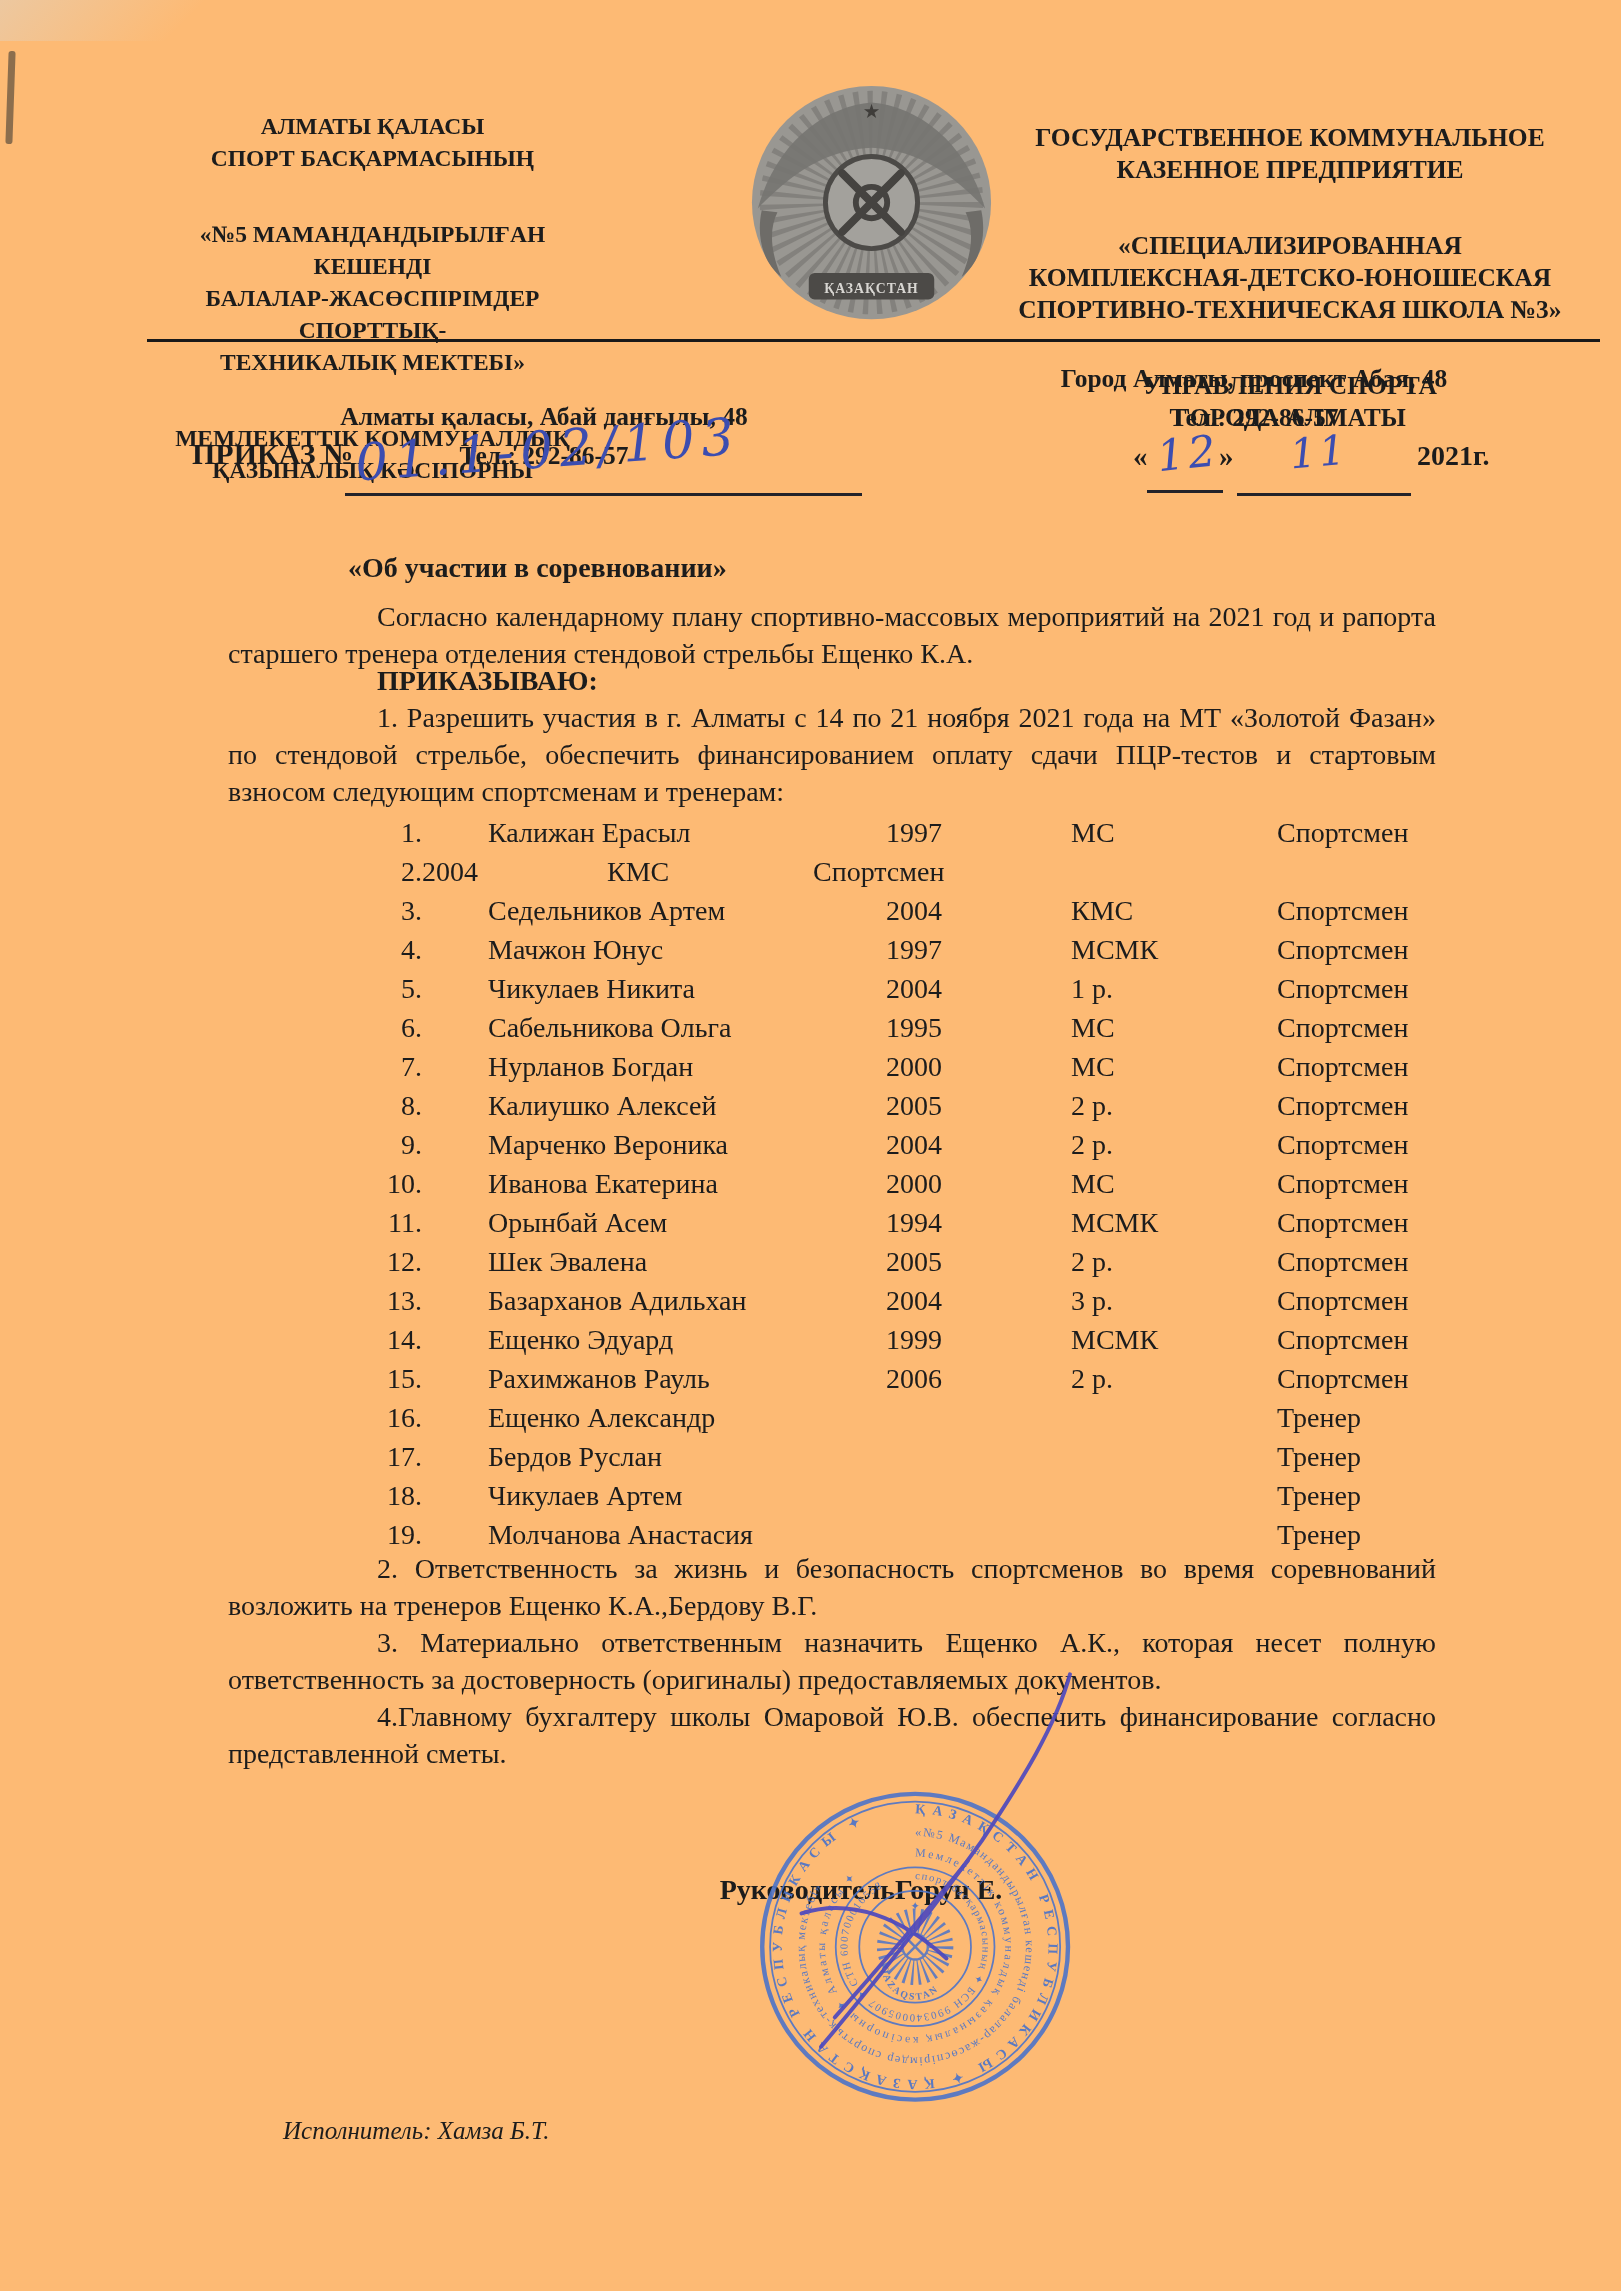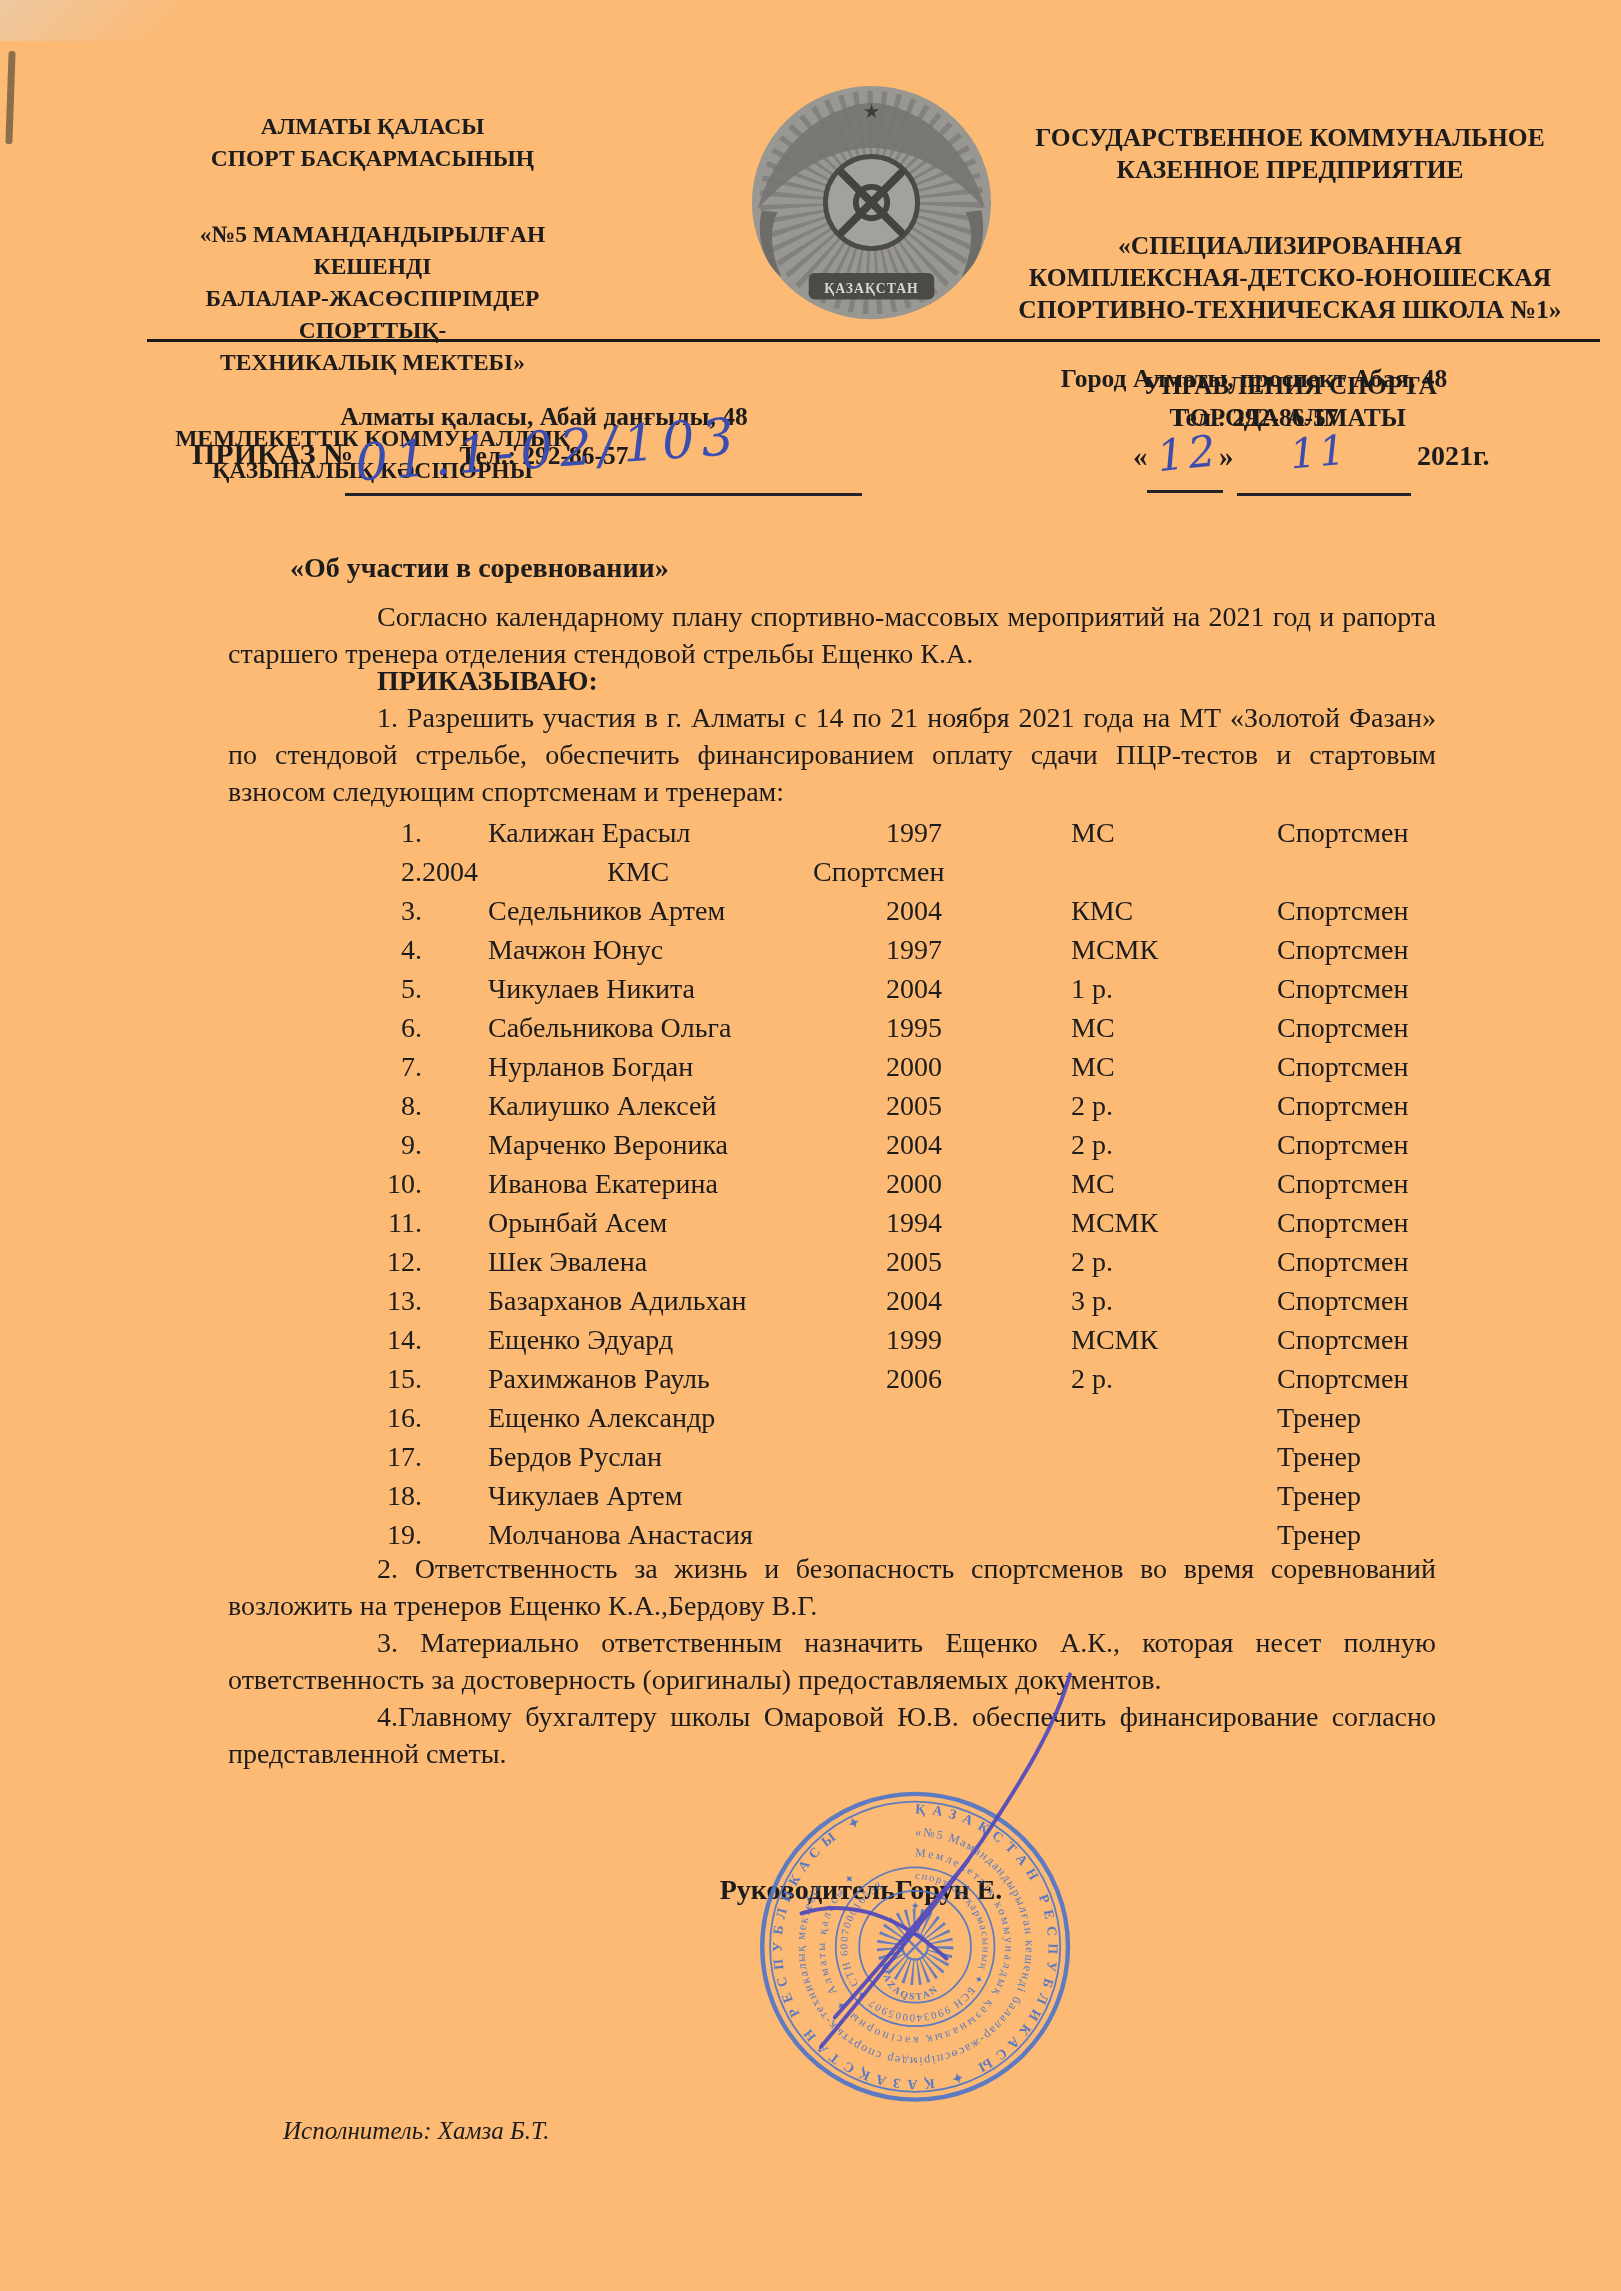--- a/index.html
+++ b/index.html
@@ -31,21 +31,21 @@
   .order-number{position:absolute;left:355px;top:420px;font-size:51px;letter-spacing:6.9px;transform:rotate(-4deg);}
   .q{position:absolute;top:440px;font-size:29px;font-weight:bold;}
   .q-open{left:1133px;}
   .q-close{left:1219px;}
   .hand-day{position:absolute;left:1157px;top:428px;font-size:43px;letter-spacing:3.9px;transform:rotate(-6deg);}
   .hand-month{left:1290px;top:428px;position:absolute;font-size:41px;letter-spacing:2.9px;transform:rotate(-5deg);}
   .year{position:absolute;left:1417px;top:440px;font-size:28px;font-weight:bold;}
 
   
   .flow{position:absolute;left:228px;top:549px;width:1208px;font-size:28px;line-height:37px;}
-  .title{font-weight:bold;margin-left:62px;}
+  .title{font-weight:bold;margin-left:120px;}
   .p{margin:0;text-indent:149px;text-align:justify;}
   .p1{margin-top:11.8px;}
   .decree{font-weight:bold;margin-top:-9.8px;text-align:left;}
   .roster{margin-top:2.9px;line-height:39px;}
   .rrow{display:flex;}
   .c-num{width:194px;text-align:right;flex:0 0 auto;}
   .c-name{margin-left:66px;width:398px;flex:0 0 auto;}
   .c-year{width:185px;flex:0 0 auto;}
   .c-rank{width:206px;flex:0 0 auto;}
   .c-role{flex:1 1 auto;}
@@ -92,21 +92,21 @@
     <text x="126" y="38" text-anchor="middle" font-size="20" fill="#3f3d3a">★</text>
     <rect x="62" y="196" width="128" height="27" rx="6" fill="#4c4a47"></rect>
     <text x="126" y="216" text-anchor="middle" font-size="14" font-weight="bold" letter-spacing="1" fill="#d8d6d2" font-family="Liberation Serif, serif">ҚАЗАҚСТАН</text>
   </svg>
 
   <div class="hdr hdr-right">
     <div class="grp">ГОСУДАРСТВЕННОЕ КОММУНАЛЬНОЕ
 КАЗЕННОЕ ПРЕДПРИЯТИЕ</div>
     <div class="grp">«СПЕЦИАЛИЗИРОВАННАЯ
 КОМПЛЕКСНАЯ-ДЕТСКО-ЮНОШЕСКАЯ
-СПОРТИВНО-ТЕХНИЧЕСКАЯ ШКОЛА №1»</div>
+СПОРТИВНО-ТЕХНИЧЕСКАЯ ШКОЛА №3»</div>
     <div class="grp">УПРАВЛЕНИЯ СПОРТА
 ГОРОДА АЛМАТЫ</div>
   </div>
 
   <div class="rule"></div>
 
   <div class="addr addr-left">Алматы қаласы, Абай даңғылы, 48
 Тел.: 292-86-57</div>
   <div class="addr addr-right">Город Алматы, проспект Абая, 48
 Тел.: 292-86-57</div>

